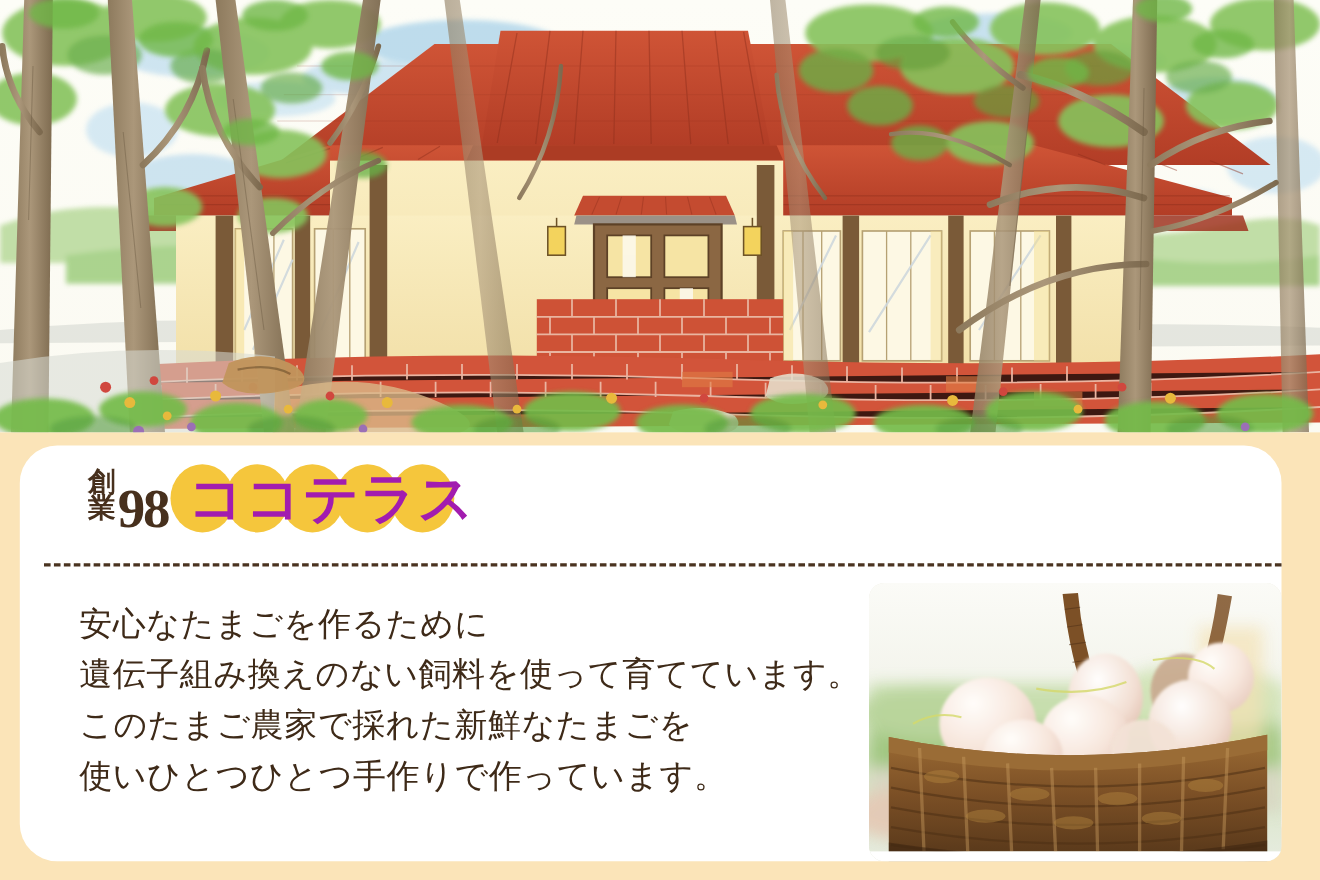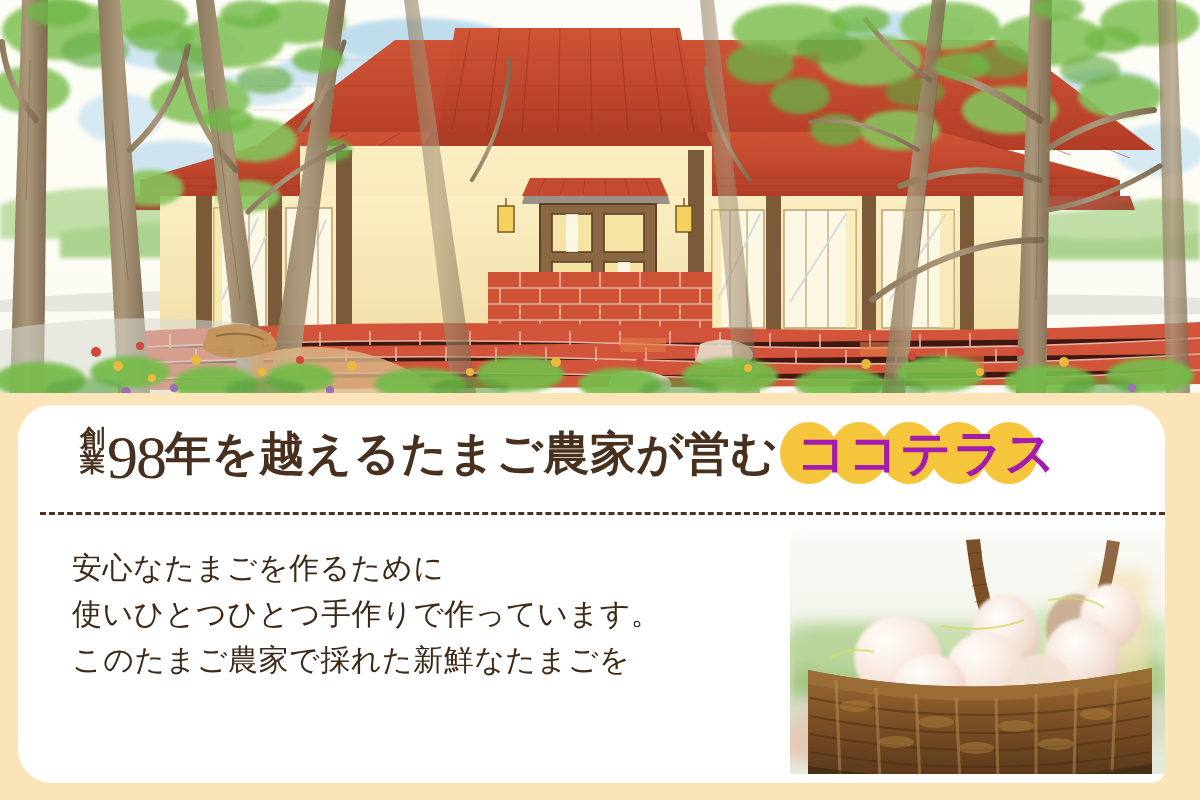--- a/index.html
+++ b/index.html
@@ -28,21 +28,21 @@
   }
   .hl-inner{position:relative;display:flex;align-items:flex-end;padding-left:62px;}
   .founded{
     display:flex;flex-direction:column;justify-content:center;
     font-family:"Liberation Serif", serif;
     color:#47301D;font-size:25px;line-height:0.98;font-weight:700;
     letter-spacing:0;margin-right:2px;margin-bottom:4px;
   }
   .num98{
     font-family:"Liberation Serif", serif;
-    font-size:62px;line-height:0.78;color:#47301D;font-weight:400;
+    font-size:50px;line-height:0.78;color:#47301D;font-weight:700;
     letter-spacing:-2px;margin-bottom:-2px;
   }
   .hl-rest{
     font-family:"Liberation Serif", serif;
     font-size:46px;line-height:1;color:#47301D;font-weight:700;
     margin-bottom:3px;letter-spacing:0.5px;
   }
   .brand{
     position:relative;margin-left:12px;margin-bottom:2px;
     display:flex;align-items:center;
@@ -429,40 +429,40 @@
 
   <div class="card"></div>
 
   <div class="headline">
     <div class="hl-inner">
       <div class="founded">
         <span>創</span>
         <span>業</span>
       </div>
       <div class="num98">98</div>
-      <div class="hl-rest">年を越えるたまご農家が営む</div>
       <div class="brand">
         <span class="blobs" aria-hidden="true">
             <i style="background: rgb(245, 198, 60);"></i>
             <i style="background: rgb(245, 198, 60);"></i>
             <i style="background: rgb(245, 198, 60);"></i>
             <i style="background: rgb(245, 198, 60);"></i>
             <i style="background: rgb(245, 198, 60);"></i>
           </span>
         <span class="btxt">ココテラス</span>
       </div>
     </div>
   </div>
 
   <div class="divider"></div>
 
   <div class="body-copy">
     <div>安心なたまごを作るために</div>
+    <div>遺伝子組み換えのない飼料を使って育てています。</div>
+    <div>このたまご農家で採れた新鮮なたまごを</div>
     <div>使いひとつひとつ手作りで作っています。</div>
-    <div>このたまご農家で採れた新鮮なたまごを</div>
   </div>
 
   <div class="photo" role="img">
     <svg viewBox="0 0 375 253" preserveAspectRatio="none" aria-hidden="true">
       <defs>
         <linearGradient id="bgPhoto" x1="0" y1="0" x2="0" y2="1">
           <stop offset="0" stop-color="#fbfbf7"></stop>
           <stop offset="0.42" stop-color="#f2f3ea"></stop>
           <stop offset="0.62" stop-color="#d2e2bd"></stop>
           <stop offset="1" stop-color="#e7ece0"></stop>

